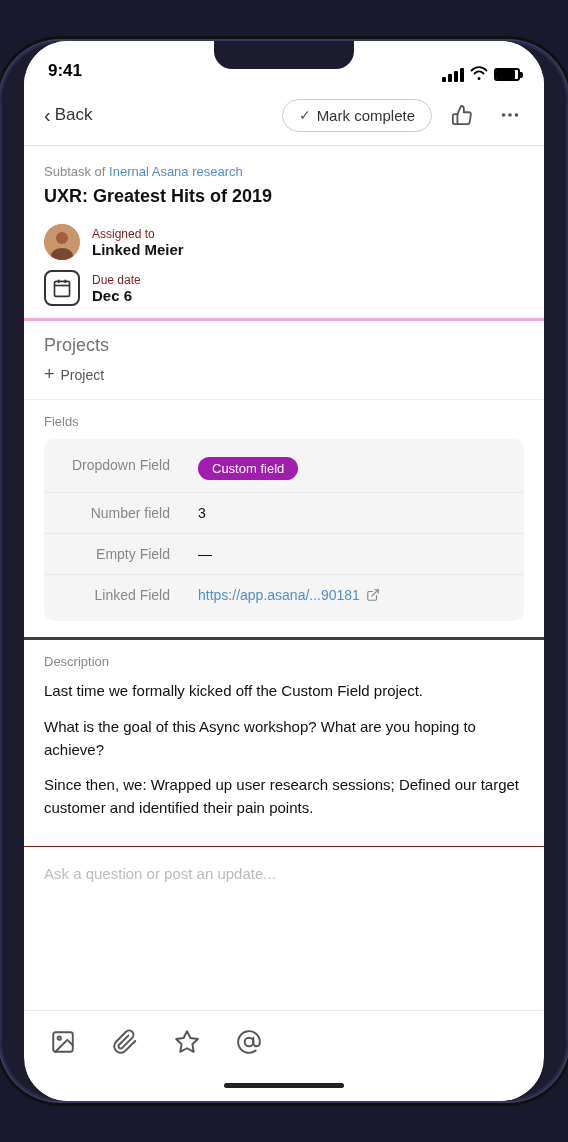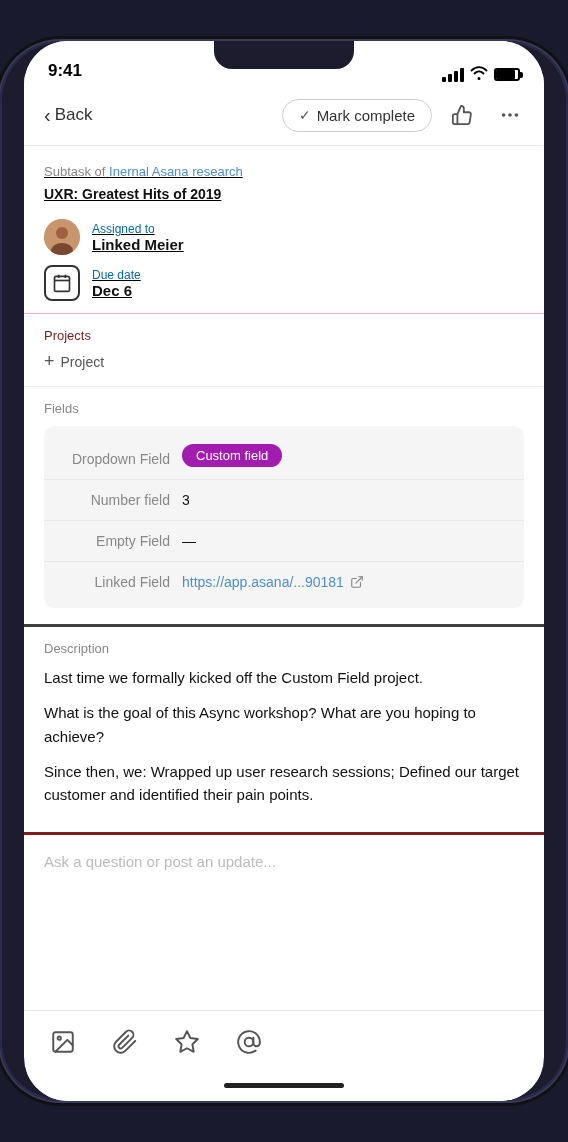--- a/index.html
+++ b/index.html
@@ -205,37 +205,36 @@
       overflow-y: auto;
       padding: 0;
       background: #fff;
     }
 
     .content::-webkit-scrollbar { display: none; }
 
     
     .task-header {
       padding: 18px 20px 12px;
-      border-bottom: 1px solid #f9a8d4;
-      text-decoration: underline;
+      border-bottom: 3px solid #f9a8d4;
     }
 
     .subtask-of {
       font-size: 13px;
       color: #888;
       margin-bottom: 6px;
     }
 
     .subtask-link {
       color: #4e8fcc;
       text-decoration: none;
     }
 
     .task-title {
-      font-size: 14px;
+      font-size: 18px;
       font-weight: 700;
       color: #111;
       line-height: 1.3;
       margin-bottom: 16px;
     }
 
     .task-meta {
       display: flex;
       flex-direction: column;
       gap: 10px;
@@ -265,21 +264,21 @@
       height: 36px;
     }
 
     .meta-text {
       display: flex;
       flex-direction: column;
     }
 
     .meta-label {
       font-size: 12px;
-      color: #0369a1;
+      color: #7f1d1d;
     }
 
     .meta-value {
       font-size: 15px;
       font-weight: 600;
       color: #111;
     }
 
     .due-date-icon {
       width: 36px;
@@ -292,22 +291,22 @@
       flex-shrink: 0;
     }
 
     
     .section {
       padding: 14px 20px;
       border-bottom: 1px solid #f0f0f0;
     }
 
     .section-label {
-      font-size: 13px;
-      color: #7f1d1d;
+      font-size: 18px;
+      color: #737373;
       margin-bottom: 8px;
     }
 
     .add-row {
       display: flex;
       align-items: center;
       gap: 6px;
       cursor: pointer;
     }
 
@@ -335,23 +334,23 @@
 
     .fields-card {
       background: #f5f5f5;
       border-radius: 10px;
       padding: 6px 0;
       margin-bottom: 16px;
     }
 
     .field-row {
       display: flex;
-      align-items: flex-end;
+      align-items: flex-start;
       padding: 12px 16px;
-      gap: 12px;
+      gap: 28px;
     }
 
     .field-row + .field-row {
       border-top: 1px solid #e8e8e8;
     }
 
     .field-name {
       font-size: 14px;
       color: #888;
       width: 110px;
@@ -400,21 +399,21 @@
       line-height: 1.55;
     }
 
     .description-paragraph {
       margin-bottom: 12px;
     }
 
     
     .comment-area {
       padding: 14px 20px;
-      border-top: 3px solid #7f1d1d;
+      border-top: 1px solid #7f1d1d;
     }
 
     .comment-input {
       font-size: 15px;
       color: #bbb;
       padding: 4px 0;
     }
 
     
     .bottom-toolbar {

